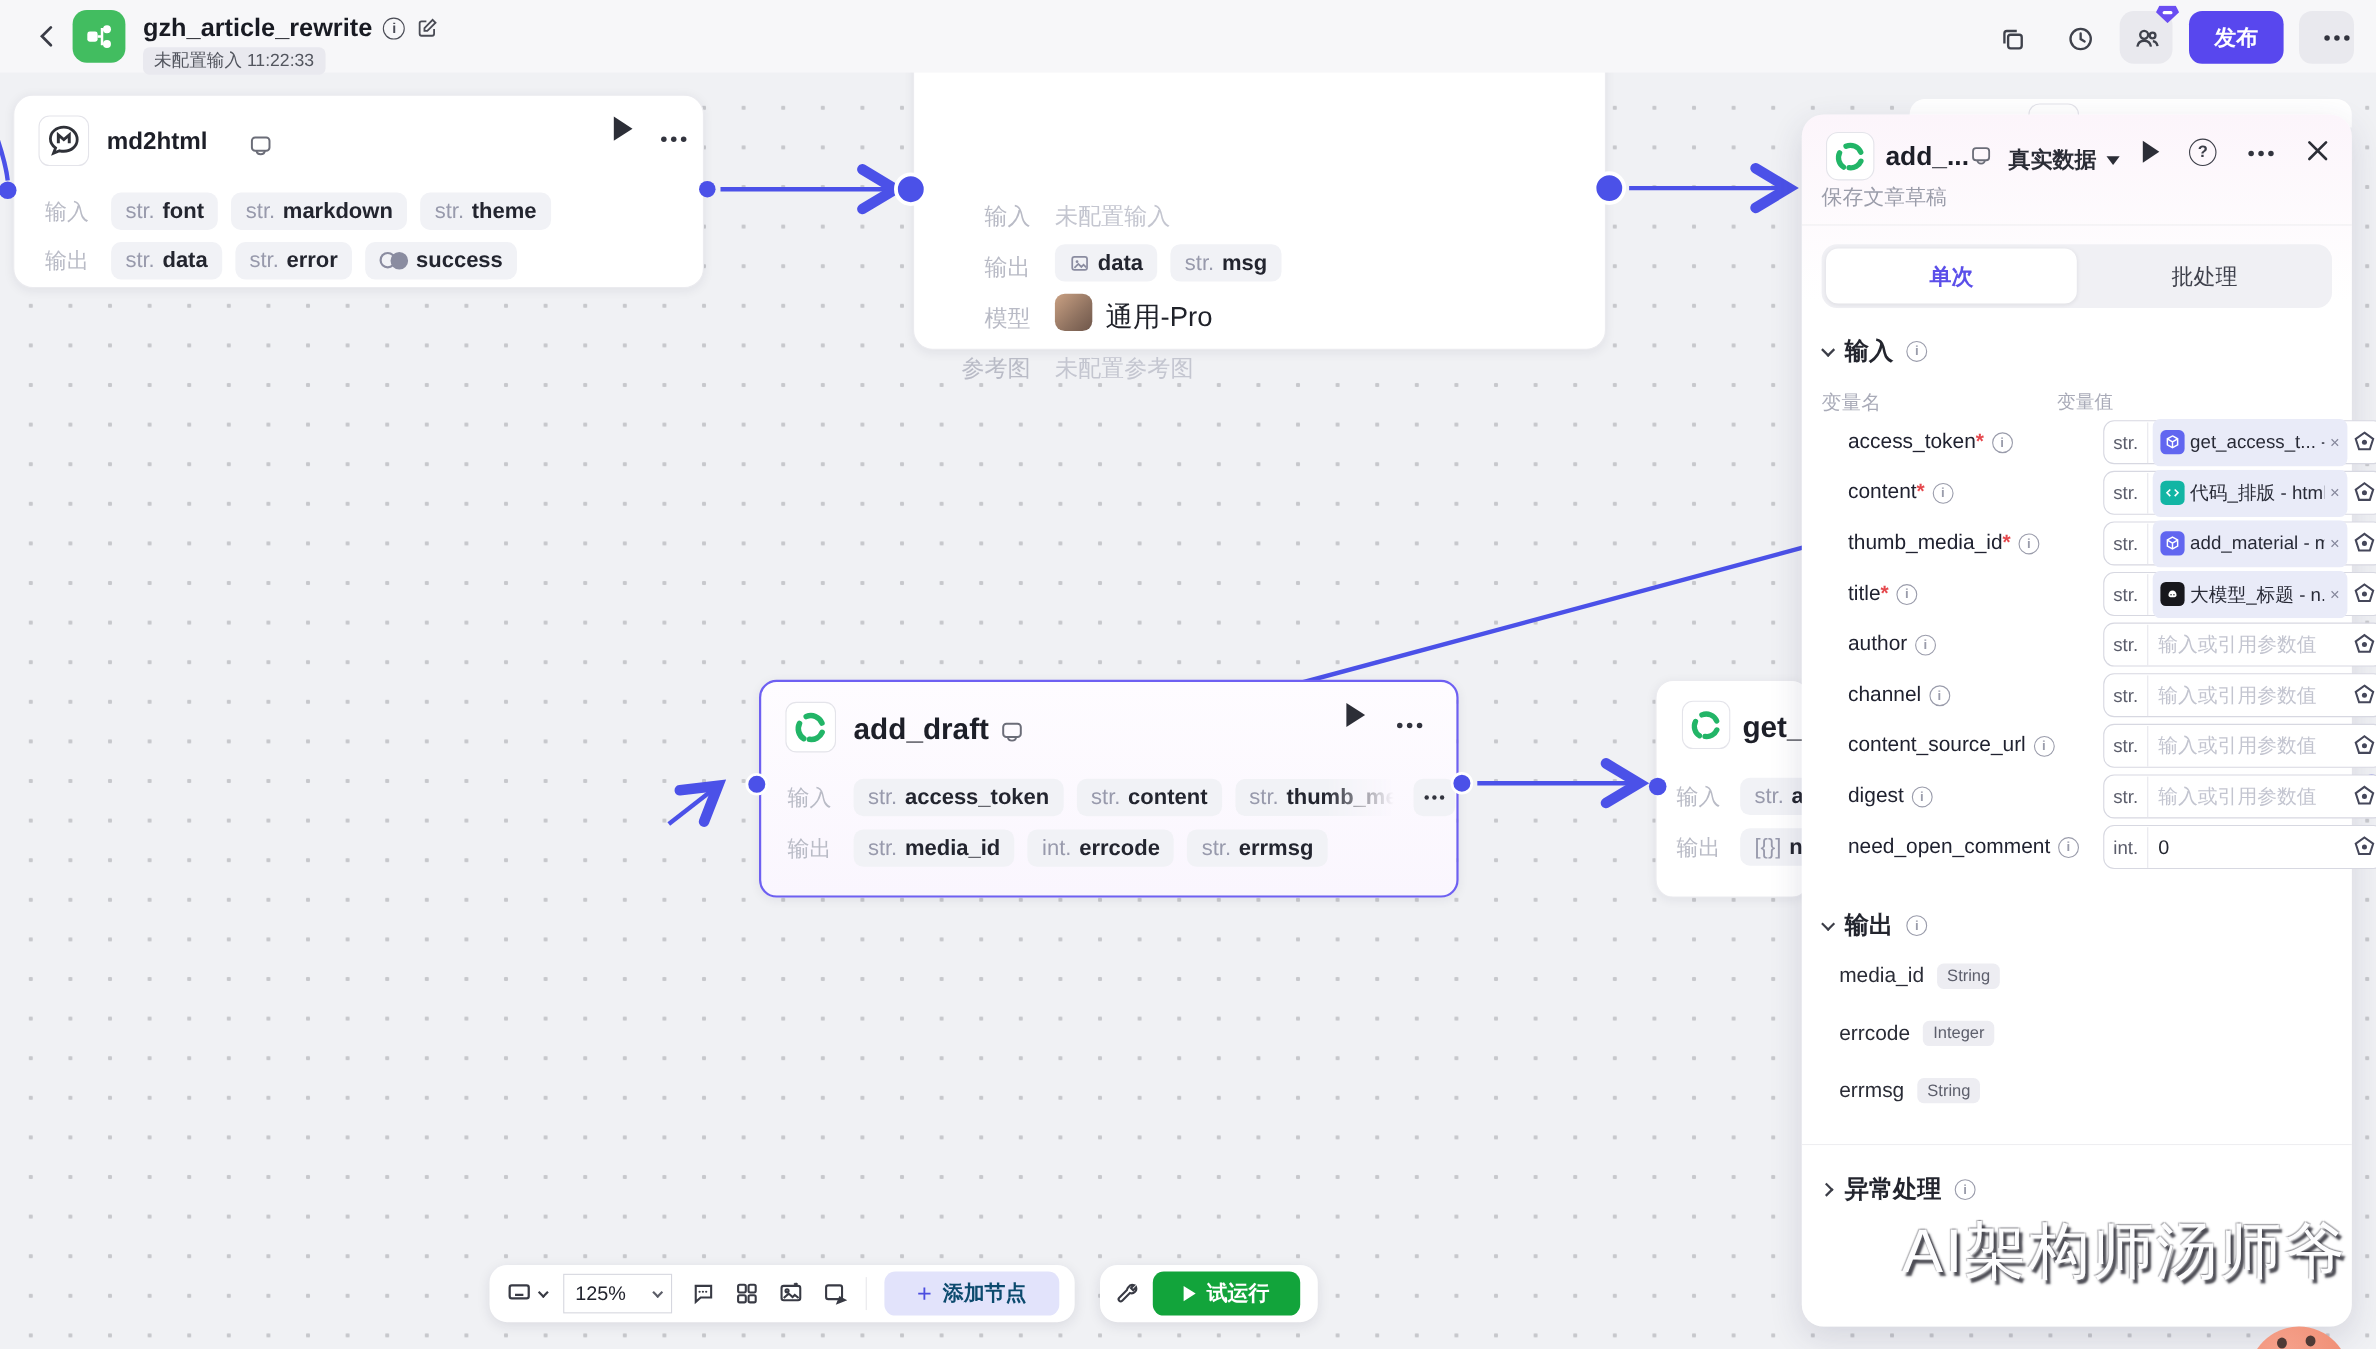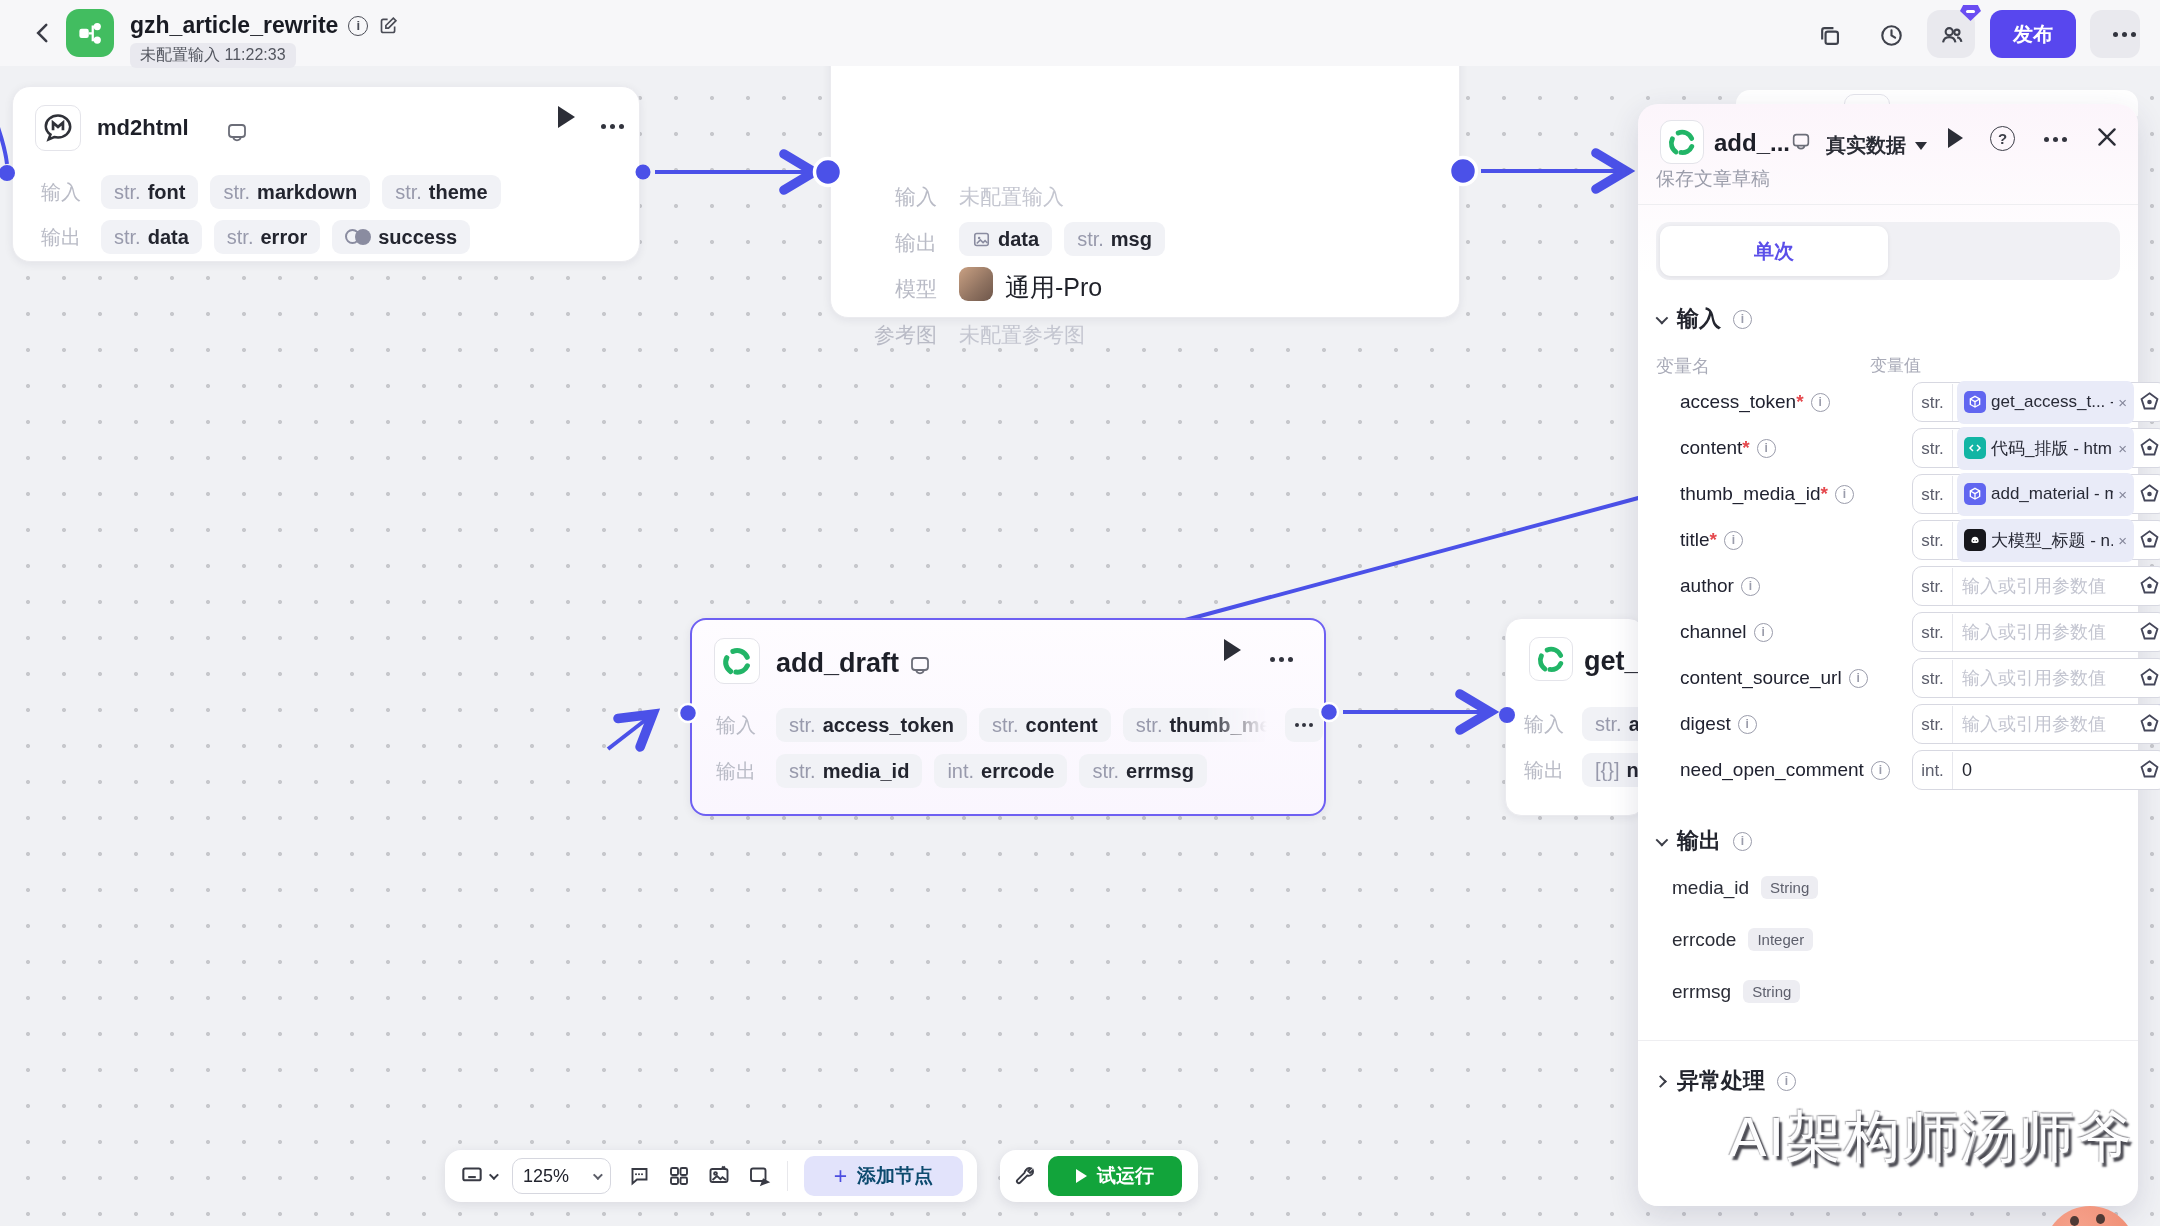--- a/index.html
+++ b/index.html
@@ -300,20 +300,21 @@
   <div class="abs" style="left:456px;top:20px">
     <svg class="icon" width="26" height="26" viewBox="0 0 24 24" stroke="#2c2e37" stroke-width="2.2" stroke-linecap="round">
         <path d="M5 5l14 14M19 5L5 19"></path>
       </svg>
   </div>
   <div class="abs" style="left:18px;top:62px;font-size:19px;color:#9b9daa">保存文章草稿</div>
   <div class="abs" style="left:0;top:100px;right:0;height:1px;background:#eeeef1"></div>
 
   <div class="abs" style="left:18px;top:118px;width:464px;height:58px;background:#f0f0f4;border-radius:14px">
     <div class="abs" style="left:4px;top:4px;width:228px;height:50px;background:#fff;border-radius:11px;box-shadow:0 1px 4px rgba(20,20,40,.08);display:flex;align-items:center;justify-content:center;font-size:20px;font-weight:600;color:#5b4fe9">单次</div>
+    <div class="abs" style="left:236px;top:4px;width:224px;height:50px;display:flex;align-items:center;justify-content:center;font-size:20px;color:#3f414c">批处理</div>
   </div>
 
   <div class="abs sechead" style="left:18px;top:200px">
     <span class="chev down"></span>
     <span>输入</span>
       <span class="info"></span>
   </div>
   <div class="abs" style="left:18px;top:250px;font-size:18px;color:#a9abb8">变量名</div>
   <div class="abs" style="left:232px;top:250px;font-size:17px;color:#a9abb8">变量值</div>
 
@@ -525,21 +526,21 @@
 </div>
 
 <div class="tbar" style="left:445px;top:1150px;width:532px;height:52px;padding:0 14px;gap:16px">
   <span class="tico" style="gap:4px">
     <svg class="icon" width="26" height="26" viewBox="0 0 24 24" fill="none" stroke="currentColor" stroke-width="1.9">
         <rect x="4" y="5" width="16" height="11" rx="1.8"></rect>
         <path d="M8.5 13h7"></path>
       </svg>
     <span class="chev down" style="width:7px;height:7px;border-color:#383a44"></span>
   </span>
-  <span style="display:flex;align-items:center;justify-content:space-between;width:100px;height:36px;border:1.5px solid #d6d7df;border-radius:10px;padding:0 10px">
+  <span style="display:flex;align-items:center;justify-content:space-between;width:100px;height:36px;border:1.5px solid #d6d7df;border-radius:0;padding:0 10px">
     <span style="font-size:18px;color:#22242e">125%</span>
     <span class="chev down" style="width:7px;height:7px;border-color:#5c5e68"></span>
   </span>
   <span class="tico">
     <svg class="icon" width="24" height="24" viewBox="0 0 24 24" fill="none" stroke="currentColor" stroke-width="1.9">
         <path d="M4.5 5h15v10.5h-9.5L5.5 19.5V5z"></path>
         <circle cx="9" cy="10.3" r="1" fill="currentColor" stroke="none"></circle>
         <circle cx="12" cy="10.3" r="1" fill="currentColor" stroke="none"></circle>
         <circle cx="15" cy="10.3" r="1" fill="currentColor" stroke="none"></circle>
       </svg>

